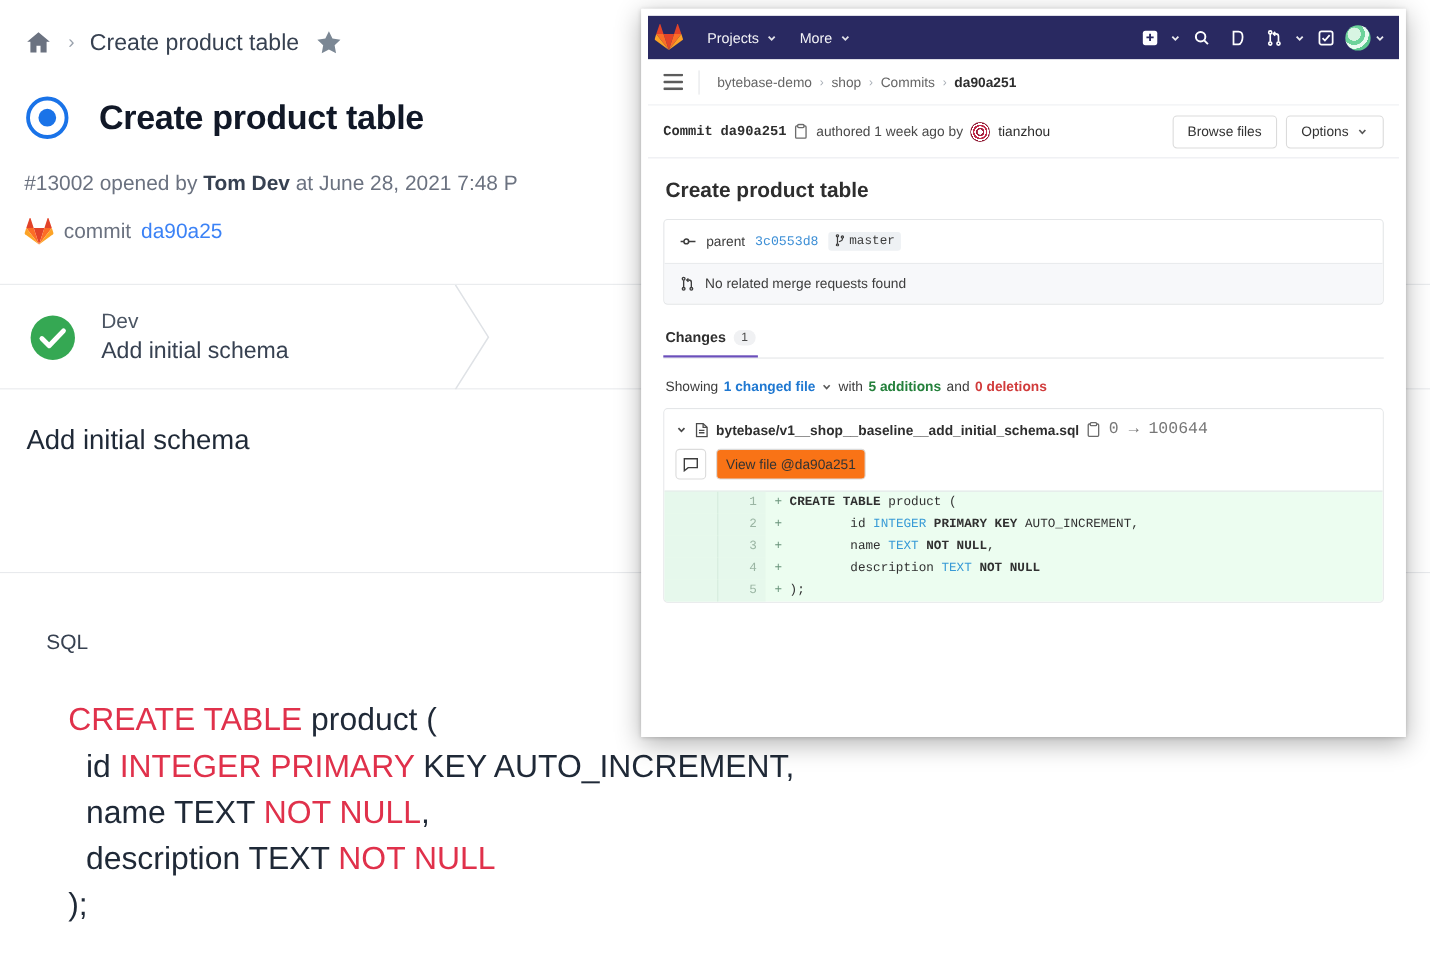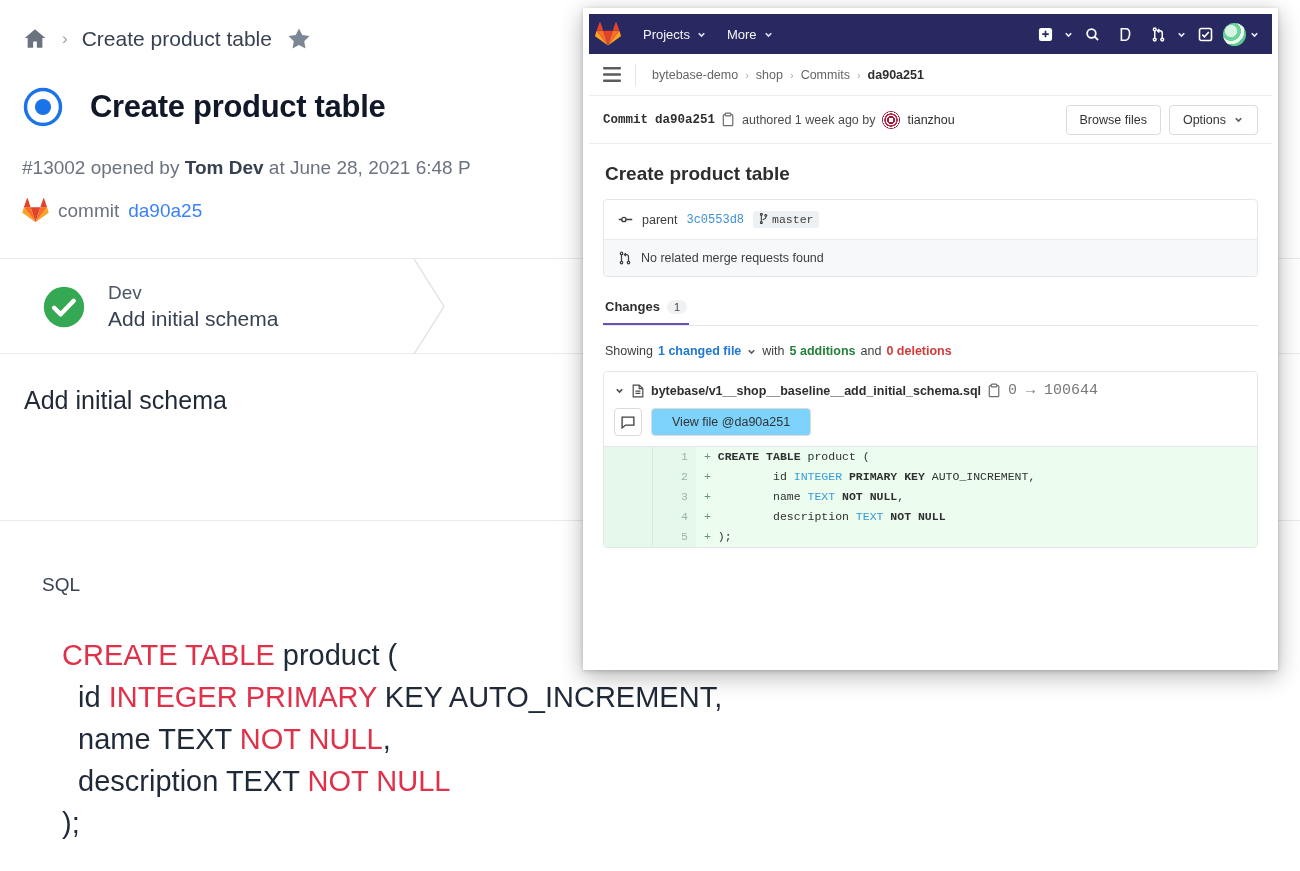--- a/index.html
+++ b/index.html
@@ -52,21 +52,21 @@
   .bb-pipeline{
     position:absolute; left:0; top:258px; width:100%; height:96px;
     border-top:1px solid #e8eaed; border-bottom:1px solid #e8eaed;
     background:#fff;
   }
   .bb-stage{
     position:absolute; top:0; height:95px;
     display:flex; align-items:center; gap:22px;
     padding-left:26px;
   }
-  .bb-stage.s1{ left:16px;justify-content:center; }
+  .bb-stage.s1{ left:0;justify-content:center; }
   .bb-stage.s2{ left:462px; }
   .bb-check{ width:44px;height:44px;flex:none; display:block;}
   .bb-stage-text{ line-height:1.32; }
   .bb-stage-name{ font-size:19px; color:#4b5563; }
   .bb-stage-task{ font-size:21px; color:#374151; }
   .bb-chevron-div{
     position:absolute; top:0; left:400px; width:60px; height:95px;
   }
 
   .bb-section-title{
@@ -217,22 +217,22 @@
   .gl-file-icon{ width:12px;height:14px; display:block; color:#4a4a4a;}
   .gl-filename{ font-weight:bold; color:#2e2e2e; font-size:12.5px; }
   .gl-mode{ font-size:15px; color:#777; font-family:"Liberation Mono", monospace; }
   .gl-diffhead-row2{ display:flex; align-items:center; gap:9px; margin-top:9px; }
   .gl-comment-btn{
     width:28px;height:28px;border:1px solid #dbdbdb;border-radius:4px;background:#fff;
     display:flex;align-items:center;justify-content:center;cursor:pointer;
   }
   .gl-comment-icon{ width:14px;height:13px; display:block; color:#3d3d3d;}
   .gl-viewfile-btn{
-    height:28px; padding:0 20px; border:1px solid #dbdbdb; border-radius:4px;
-    background:#7dd3fc; font-size:12.5px; color:#333; display:flex;align-items:center;
+    height:28px; padding:0 8px; border:1px solid #dbdbdb; border-radius:4px;
+    background:#f97316; font-size:12.5px; color:#333; display:flex;align-items:center;
     cursor:pointer; font-family:"Liberation Sans", sans-serif;
   }
 
   .gl-difftable{
     border-top:1px solid #e4e6e8;
     background:#ecfdf0;
     font-family:"Liberation Mono", monospace;
     font-size:11.5px;
   }
   .gl-diffrow{ display:flex; align-items:stretch; height:20px; }
@@ -273,21 +273,21 @@
   <div class="bb-title-row">
     <span>
       <svg class="bb-status-dot" viewBox="0 0 24 24">
           <circle cx="12" cy="12" r="10" fill="none" stroke="#1a73e8" stroke-width="2"></circle>
           <circle cx="12" cy="12" r="4.6" fill="#1a73e8"></circle>
         </svg>
     </span>
     <span class="bb-title">Create product table</span>
   </div>
 
-  <div class="bb-meta"><span>#13002 opened by </span><b>Tom Dev</b><span> at June 28, 2021 6:48 P</span></div>
+  <div class="bb-meta"><span>#13002 opened by </span><b>Tom Dev</b><span> at June 28, 2021 7:48 P</span></div>
 
   <div class="bb-commit-line">
     <span>
       <svg class="gl-fox" viewBox="0 0 36 34">
           <path fill="#e24329" d="M18 33 24.6 12.6H11.4z"></path>
           <path fill="#fc6d26" d="M18 33 11.4 12.6H2.2z"></path>
           <path fill="#fca326" d="M2.2 12.6.2 18.9a1.4 1.4 0 0 0 .5 1.5L18 33z"></path>
           <path fill="#e24329" d="M2.2 12.6h9.2L7.5.7c-.2-.6-1-.6-1.2 0z"></path>
           <path fill="#fc6d26" d="M18 33 24.6 12.6h9.2z"></path>
           <path fill="#fca326" d="m33.8 12.6 2 6.3a1.4 1.4 0 0 1-.5 1.5L18 33z"></path>

